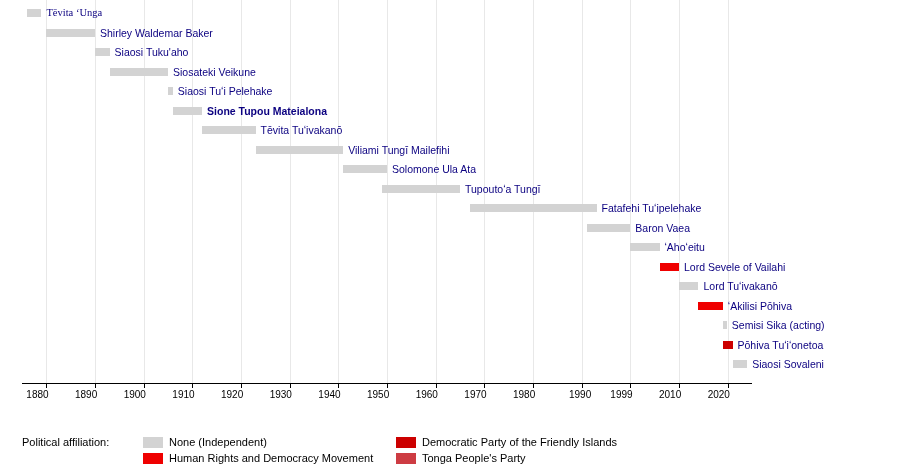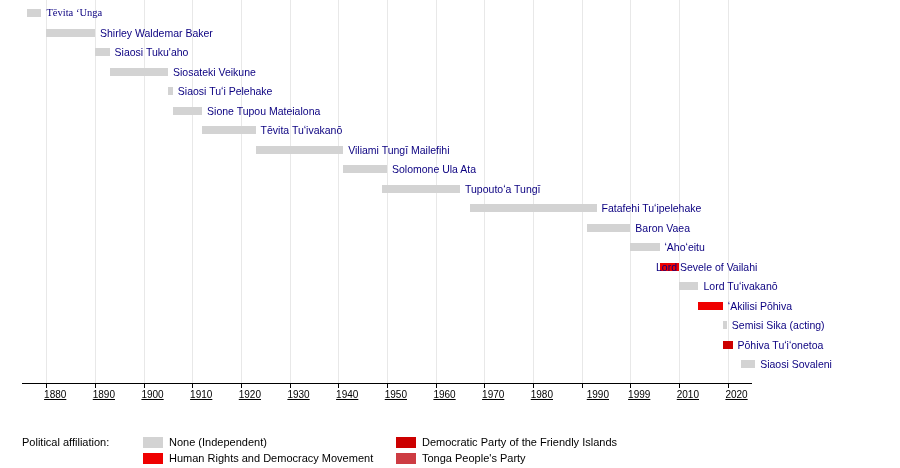--- a/index.html
+++ b/index.html
@@ -34,23 +34,22 @@
   .tick-mark {
     position: absolute;
     width: 1px;
     height: 4px;
     background: #000000;
   }
   .tick-label {
     position: absolute;
     font-size: 10px;
     color: #000000;
-    text-align: right;
-    white-space: nowrap;
-    text-decoration: underline;
+    text-align: left;
+    white-space: nowrap;
   }
   .bar-row {
     position: absolute;
     height: 14px;
   }
   .bar {
     position: absolute;
     top: 3px;
     height: 8px;
   }
@@ -159,21 +158,21 @@
       <div class="bar-label" style="left: 114.6px;">Siaosi Tuku'aho</div>
     </div>
     <div class="bar-row" style="left: 0px; top: 64.5px; width: 900px;">
       <div class="bar" style="left: 109.6px; width: 58.4px; background: rgb(211, 211, 211);"></div>
       <div class="bar-label" style="left: 173px;">Siosateki Veikune</div>
     </div>
     <div class="bar-row" style="left: 0px; top: 84px; width: 900px;">
       <div class="bar" style="left: 168px; width: 4.86667px; background: rgb(211, 211, 211);"></div>
       <div class="bar-label" style="left: 177.867px;">Siaosi Tuʻi Pelehake</div>
     </div>
-    <div class="bar-row" style="left: 0px; top: 103.5px; width: 788px;">
+    <div class="bar-row" style="left: 0px; top: 103.5px; width: 788px; font-weight: bold;">
       <div class="bar" style="left: 172.867px; width: 29.2px; background: rgb(211, 211, 211);"></div>
       <div class="bar-label" style="left: 207.067px;">Sione Tupou Mateialona</div>
     </div>
     <div class="bar-row" style="left: 0px; top: 123px; width: 900px;">
       <div class="bar" style="left: 202.067px; width: 53.5333px; background: rgb(211, 211, 211);"></div>
       <div class="bar-label" style="left: 260.6px;">Tēvita Tuʻivakanō</div>
     </div>
     <div class="bar-row" style="left: 0px; top: 142.5px; width: 900px;">
       <div class="bar" style="left: 255.6px; width: 87.6px; background: rgb(211, 211, 211);"></div>
       <div class="bar-label" style="left: 348.2px;">Viliami Tungī Mailefihi</div>
@@ -193,39 +192,39 @@
     <div class="bar-row" style="left: 0px; top: 220.5px; width: 900px;">
       <div class="bar" style="left: 586.533px; width: 43.8px; background: rgb(211, 211, 211);"></div>
       <div class="bar-label" style="left: 635.333px;">Baron Vaea</div>
     </div>
     <div class="bar-row" style="left: 0px; top: 240px; width: 900px;">
       <div class="bar" style="left: 630.333px; width: 29.2px; background: rgb(211, 211, 211);"></div>
       <div class="bar-label" style="left: 664.533px;">ʻAhoʻeitu</div>
     </div>
     <div class="bar-row" style="left: 0px; top: 259.5px; width: 900px;">
       <div class="bar" style="left: 659.533px; width: 19.4667px; background: rgb(239, 0, 0);"></div>
-      <div class="bar-label" style="left: 656px;">Lord Sevele of Vailahi</div>
+      <div class="bar-label" style="left: 684px;">Lord Sevele of Vailahi</div>
     </div>
     <div class="bar-row" style="left: 0px; top: 279px; width: 900px;">
       <div class="bar" style="left: 679px; width: 19.4667px; background: rgb(211, 211, 211);"></div>
       <div class="bar-label" style="left: 703.467px;">Lord Tuʻivakanō</div>
     </div>
     <div class="bar-row" style="left: 0px; top: 298.5px; width: 900px;">
       <div class="bar" style="left: 698.467px; width: 24.3333px; background: rgb(239, 0, 0);"></div>
       <div class="bar-label" style="left: 727.8px;">ʻAkilisi Pōhiva</div>
     </div>
     <div class="bar-row" style="left: 0px; top: 318px; width: 900px;">
       <div class="bar" style="left: 722.8px; width: 4px; background: rgb(211, 211, 211);"></div>
       <div class="bar-label" style="left: 731.8px;">Semisi Sika (acting)</div>
     </div>
     <div class="bar-row" style="left: 0px; top: 337.5px; width: 900px;">
       <div class="bar" style="left: 722.8px; width: 9.73333px; background: rgb(204, 0, 0);"></div>
       <div class="bar-label" style="left: 737.533px;">Pōhiva Tuʻiʻonetoa</div>
     </div>
-    <div class="bar-row" style="left: 8px; top: 357px; width: 760px;">
+    <div class="bar-row" style="left: 0px; top: 357px; width: 760px;">
       <div class="bar" style="left: 732.533px; width: 14.6px; background: rgb(211, 211, 211);"></div>
       <div class="bar-label" style="left: 752.133px;">Siaosi Sovaleni</div>
     </div>
   </div>
 <div id="legend">
   <div class="legend-title">Political affiliation:</div>
 <div class="legend-item" style="left: 143px; top: 12px;">
       <span class="legend-swatch" style="background: rgb(211, 211, 211);"></span>
       <span class="legend-text">None (Independent)</span>
     </div>

